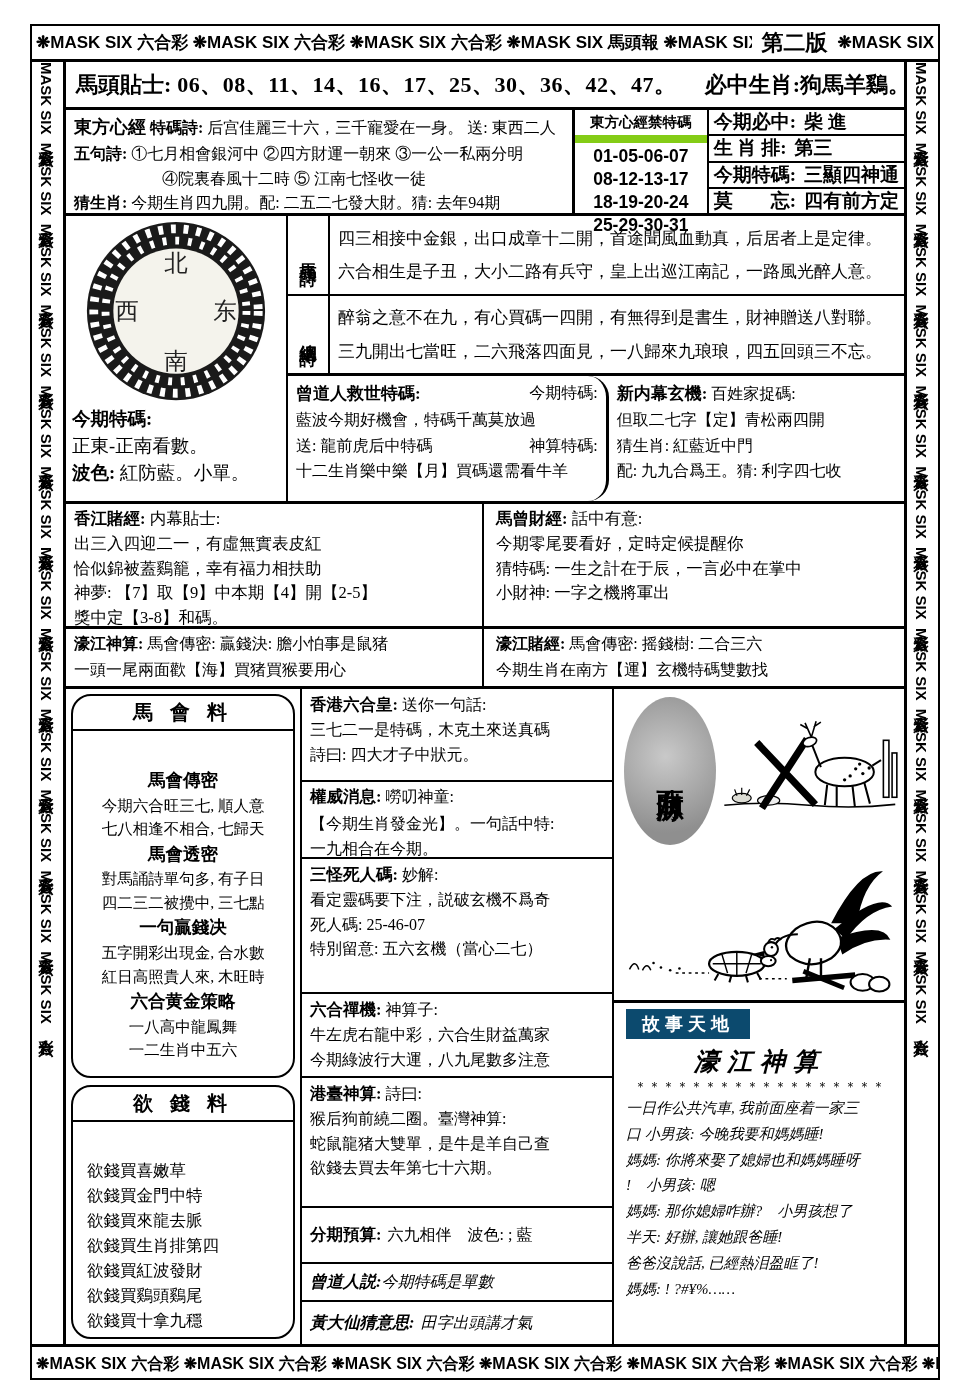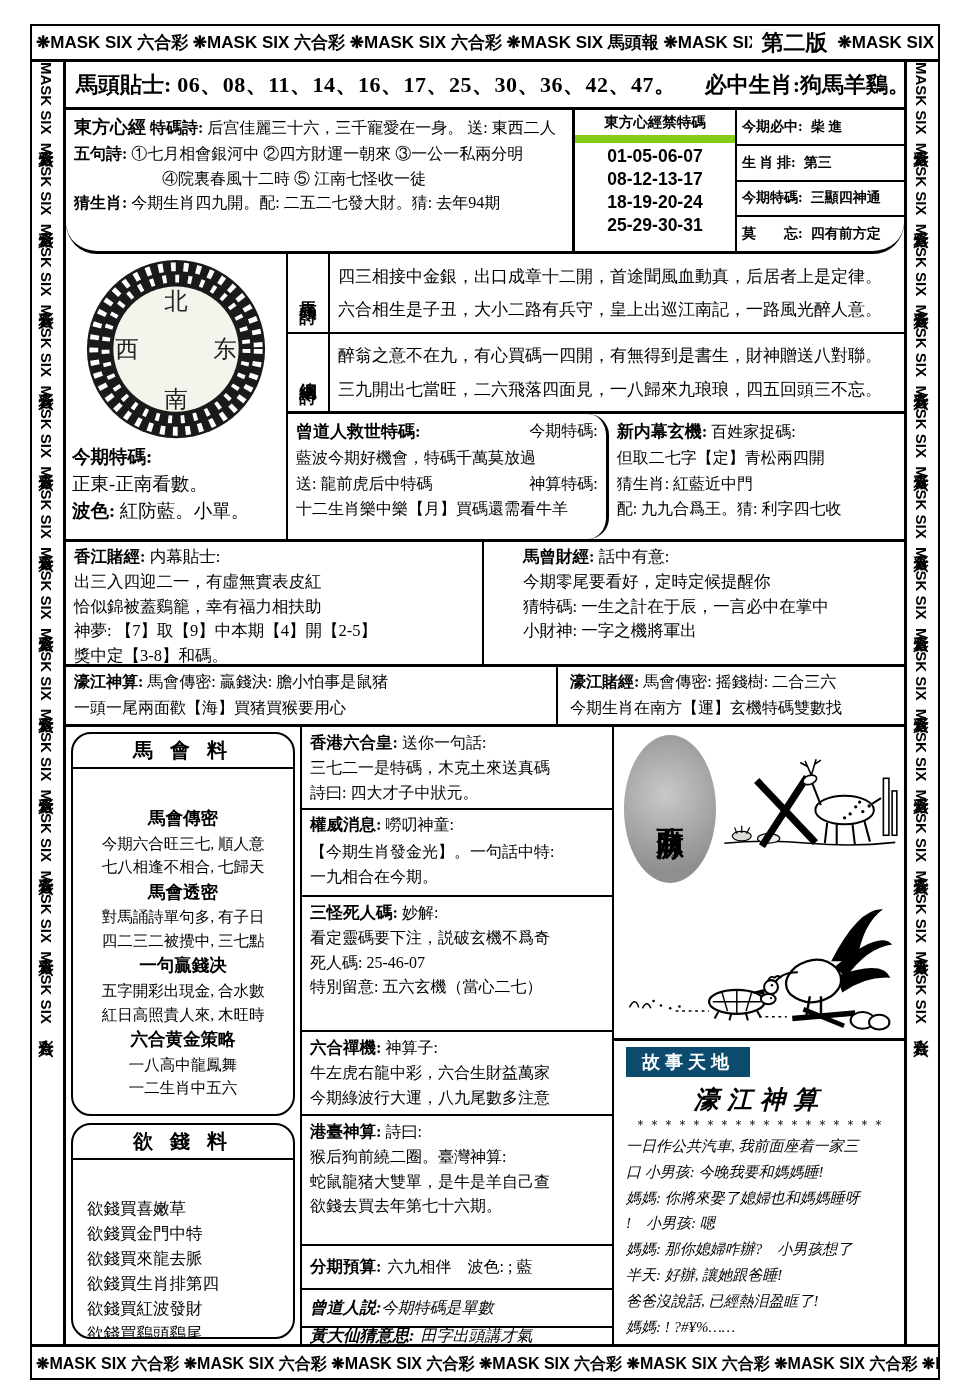--- a/index.html
+++ b/index.html
@@ -21,32 +21,32 @@
   .strip-right { border-right: none; border-left: 3px solid #000; }
   .content { flex: 1; display: flex; flex-direction: column; min-width: 0; }
 
   
   .banner { height: 48px; border-bottom: 3px solid #000; display: flex; align-items: center;
     padding: 0 10px; font-weight: bold; font-size: 22px; white-space: nowrap; overflow: hidden; }
   .banner .nums { margin-left: 6px; letter-spacing: 0.5px; }
   .banner .gap { margin-left: 28px; }
 
   
-  .rowB { height: 144px; border-bottom: 3px solid #000; display: flex; border-radius: 31px; }
+  .rowB { height: 106px; border-bottom: 3px solid #000; display: flex; }
   .dongfang { flex: 1; padding: 4px 8px; font-size: 16px; line-height: 1.55; overflow: hidden; white-space: nowrap; }
   .dongfang b.t { font-size: 18px; }
   .indent { padding-left: 88px; }
   .jin { width: 332px; border-left: 3px solid #000; display: flex; font-weight: bold; }
   .jin-left { width: 162px; border-right: 2px solid #000; text-align: center; }
   .jin-left .hd { font-size: 14.5px; border-bottom: 8px solid #84cc16; padding: 3px 0; }
   .jin-left .nums { font-size: 17.5px; line-height: 23px; padding-top: 2px;
     font-family: "Liberation Sans", sans-serif; }
   .jin-right { flex: 1; display: flex; flex-direction: column; }
   .jin-right .jr { flex: 1; border-bottom: 2px solid #000; display: flex; align-items: center;
-    padding: 0 5px; font-size: 14px; white-space: nowrap; overflow: hidden; }
+    padding: 0 5px; font-size: 19px; white-space: nowrap; overflow: hidden; }
   .jin-right .jr:last-child { border-bottom: none; }
   .jin-right .jr .v { margin-left: 8px; }
 
   
   .rowC { height: 288px; border-bottom: 3px solid #000; display: flex; }
   .c-left { width: 222px; border-right: 2px solid #000; padding: 4px 6px; }
   .compass { display: block; margin: 0 auto; }
   .zhengdong { font-size: 18.5px; line-height: 1.45; white-space: nowrap; }
   .c-right { flex: 1; display: flex; flex-direction: column; min-width: 0; }
   .poems { height: 160px; border-bottom: 3px solid #000; display: flex; flex-direction: column; }
@@ -58,50 +58,50 @@
   .poem-lines { flex: 1; display: flex; flex-direction: column; justify-content: space-evenly;
     padding: 0 8px; font-size: 17px; white-space: nowrap; overflow: hidden; }
   .cboxes { flex: 1; display: flex; min-height: 0; }
   .cbox { padding: 4px 8px; font-size: 16px; line-height: 1.6; white-space: nowrap; overflow: hidden; border-radius: 21px; }
   .cbox .hline { display: flex; justify-content: space-between; }
   .cbox b.t { font-size: 17px; }
   .zengdao { flex: 1.08; border-right: 3px solid #000; }
   .neimu { flex: 1; }
 
   
-  .rowD { height: 125px; border-bottom: 3px solid #000; display: flex; gap: 27px; }
+  .rowD { height: 125px; border-bottom: 3px solid #000; display: flex; }
   .dbox { padding: 3px 8px; font-size: 16.5px; line-height: 1.5; white-space: nowrap; overflow: hidden; }
   .xiangjiang { width: 418px; border-right: 2px solid #000; }
   .macaijing { flex: 1; padding-left: 12px; }
 
   
   .rowE { height: 60px; border-bottom: 3px solid #000; display: flex; }
   .ebox { padding: 2px 8px; font-size: 16px; line-height: 1.65; white-space: nowrap; overflow: hidden; }
-  .haojiang1 { width: 492px; border-right: 2px solid #000; }
+  .haojiang1 { width: 418px; border-right: 2px solid #000; }
   .haojiang2 { flex: 1; padding-left: 12px; }
 
   
   .rowF { flex: 1; display: flex; min-height: 0; }
   .f-left { width: 236px; border-right: 2px solid #000; padding: 5px 5px; display: flex;
     flex-direction: column; gap: 7px; }
   .rbox { border: 2px solid #000; border-radius: 20px; overflow: hidden; display:flex; flex-direction:column; }
   .rbox .box-title { text-align: center; font-weight: bold; font-size: 20px; letter-spacing: 6px;
     border-bottom: 2px solid #000; padding: 3px 0; }
   .rbox .box-body { flex:1; padding: 12px 4px; text-align: center; font-size: 15.5px;
     line-height: 1.52; white-space: nowrap; overflow: hidden; margin-top: 24px; }
   .mahui { height: 384px; }
   .yuqian { flex: 1; }
   .sec-head { font-weight: bold; font-size: 17.5px; }
   .f-mid { width: 312px; border-right: 2px solid #000; display: flex; flex-direction: column; }
   .mbox { border-bottom: 2px solid #000; padding: 3px 8px; font-size: 16px; line-height: 1.55;
     white-space: nowrap; overflow: hidden; }
   .mbox b.t { font-size: 16.5px; }
   .mbox:last-child { border-bottom: none; }
   .h-liuhe { height: 170px; }  .h-sanguai { height: 135px; }  .h-chanji { height: 84px; }
-  .h-gangtai { height: 130px; } .h-fenqi { height: 44px; display:flex; align-items:center; }
+  .h-gangtai { height: 130px; } .h-fenqi { height: 56px; display:flex; align-items:center; }
   .h-zds { height: 38px; display:flex; align-items:center; font-style: italic; }
   .h-hdx { flex: 1; display:flex; align-items:center; font-style: italic; }
   .f-right { flex: 1; display: flex; flex-direction: column; min-width: 0; }
   .illus1 { height: 162px; display: flex; align-items: flex-start; padding: 4px; }
   .bamian { width: 92px; height: 148px; margin: 4px 2px 0 6px; border-radius: 50%;
     background: radial-gradient(circle at 45% 40%, #c9c9c9, #8f8f8f 75%);
     display: flex; align-items: center; justify-content: center;
     writing-mode: vertical-rl; text-orientation: upright; font-weight: bold; font-size: 27px;
     letter-spacing: 2px; color:#000; }
   .illus1 svg { flex: 1; }
@@ -325,21 +325,21 @@
         </div>
 
         <div class="f-mid">
           <div class="mbox h-liuhe">
             <div>
               <b class="t">香港六合皇:</b>
               <span>送你一句話:</span>
             </div>
             <div>三七二一是特碼，木克土來送真碼</div>
             <div>詩曰: 四大才子中狀元。</div>
-            <div style="border-top:2px solid #000; margin:3px -8px 2px; padding:2px 8px 0;">
+            <div style="border-top:2px solid #000; margin:13px -8px 2px; padding:2px 8px 0;">
               <b class="t">權威消息:</b>
               <span>嘮叨神童:</span>
             </div>
             <div>【今期生肖發金光】。一句話中特:</div>
             <div>一九相合在今期。</div>
           </div>
           <div class="mbox h-sanguai">
             <div>
               <b class="t">三怪死人碼:</b>
               <span>妙解:</span>

